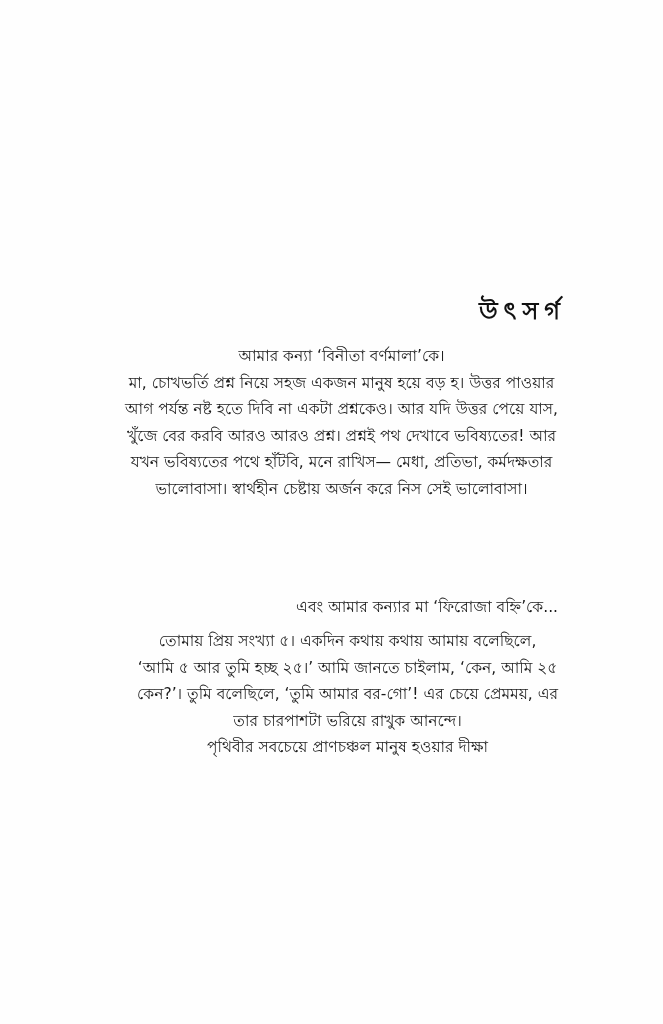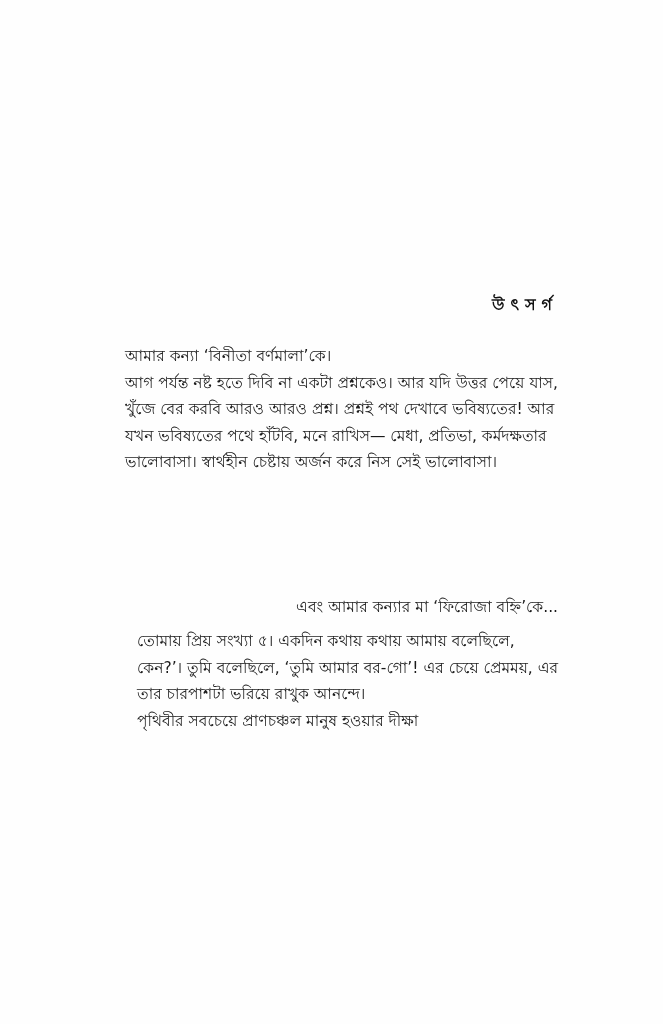--- a/index.html
+++ b/index.html
@@ -17,32 +17,32 @@
     }
     .page {
       position: absolute;
       left: 0; top: 0;
       width: 663px;
       height: 1024px;
       background: #fefefe;
     }
     .title {
       position: absolute;
-      right: 105px;
+      right: 97px;
       top: 292px;
-      font-size: 16px;
+      font-size: 24px;
       font-weight: bold;
       letter-spacing: 6px;
       color: #111;
       text-align: right;
     }
     .block {
       position: absolute;
       right: 105px;
-      text-align: left;
+      text-align: center;
       font-size: 15.5px;
       line-height: 26.6px;
       color: #1a1a1a;
     }
     .block .line {
       display: block;
       white-space: nowrap;
     }
     .block-1 { top: 343px; }
     .block-2-heading { top: 594px; }
@@ -50,30 +50,32 @@
   </style>
 </head>
 <body>
 
 <div class="page">
 
   <div class="title">উৎসর্গ</div>
 
   <div class="block block-1">
     <span class="line">আমার কন্যা ‘বিনীতা বর্ণমালা’কে।</span>
+    <span class="line">মা, চোখভর্তি প্রশ্ন নিয়ে সহজ একজন মানুষ হয়ে বড় হ। উত্তর পাওয়ার</span>
     <span class="line">আগ পর্যন্ত নষ্ট হতে দিবি না একটা প্রশ্নকেও। আর যদি উত্তর পেয়ে যাস,</span>
     <span class="line">খুঁজে বের করবি আরও আরও প্রশ্ন। প্রশ্নই পথ দেখাবে ভবিষ্যতের! আর</span>
     <span class="line">যখন ভবিষ্যতের পথে হাঁটবি, মনে রাখিস— মেধা, প্রতিভা, কর্মদক্ষতার</span>
     <span class="line">ভালোবাসা। স্বার্থহীন চেষ্টায় অর্জন করে নিস সেই ভালোবাসা।</span>
   </div>
 
   <div class="block block-2-heading">
     <span class="line">এবং আমার কন্যার মা ‘ফিরোজা বহ্নি’কে...</span>
   </div>
 
   <div class="block block-2">
     <span class="line">তোমায় প্রিয় সংখ্যা ৫। একদিন কথায় কথায় আমায় বলেছিলে,</span>
+    <span class="line">‘আমি ৫ আর তুমি হচ্ছ ২৫।’ আমি জানতে চাইলাম, ‘কেন, আমি ২৫</span>
     <span class="line">কেন?’। তুমি বলেছিলে, ‘তুমি আমার বর-গো’! এর চেয়ে প্রেমময়, এর</span>
     <span class="line">তার চারপাশটা ভরিয়ে রাখুক আনন্দে।</span>
     <span class="line">পৃথিবীর সবচেয়ে প্রাণচঞ্চল মানুষ হওয়ার দীক্ষা</span>
   </div>
 
 </div>
 
 </body></html>

